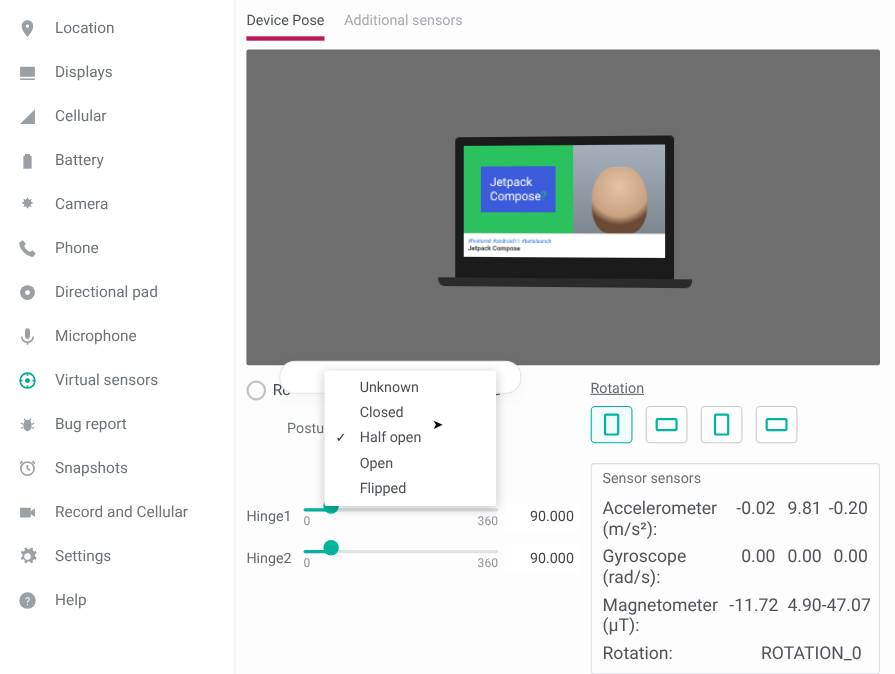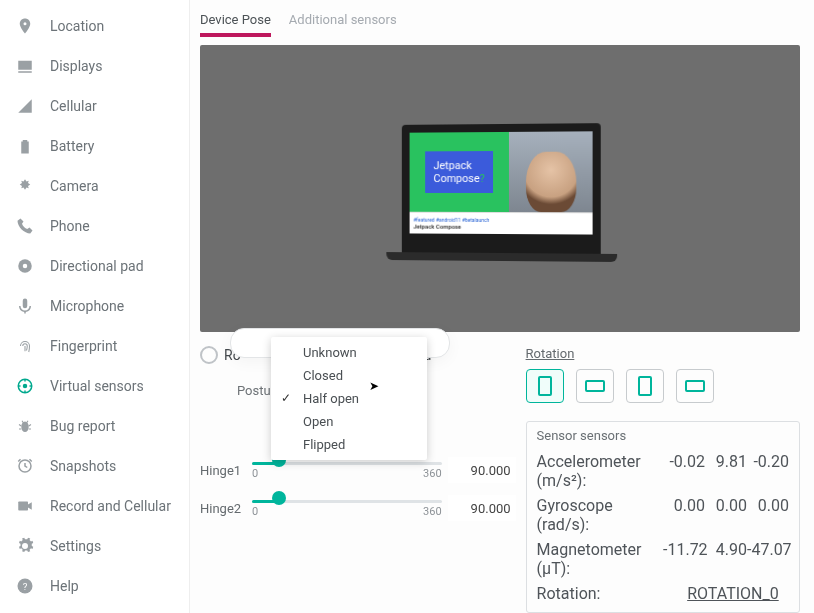--- a/index.html
+++ b/index.html
@@ -1,17 +1,17 @@
 <!DOCTYPE html>
 <html><head>
 <meta charset="utf-8">
 <style>
   * { box-sizing: border-box; margin: 0; padding: 0; font-family: -apple-system, BlinkMacSystemFont, "Segoe UI", Roboto, Arial, sans-serif; }
   body { width: 814px; height: 613px; background: #fdfdfd; display: flex; overflow: hidden; }
-  .sidebar { width: 190px; padding-top: 6px; border-right: 1px solid #eee; background: #fff; }
+  .sidebar { width: 214px; padding-top: 6px; border-right: 1px solid #eee; background: #fff; }
   .sidebar-item { display: flex; align-items: center; height: 40px; padding-left: 16px; gap: 16px; color: #6c7378; font-size: 14px; cursor: pointer; }
   .sidebar-item .icon { width: 18px; height: 18px; display: flex; align-items: center; justify-content: center; color: #9aa0a4; }
   .sidebar-item.selected .icon { color: #00a98e; }
   .main { flex: 1; padding: 0 14px 0 10px; display: flex; flex-direction: column; }
   .tabs { display: flex; gap: 18px; padding: 12px 0 8px 0; font-size: 13px; }
   .tab { color: #a5aab0; cursor: pointer; padding-bottom: 6px; }
   .tab.active { color: #4c5256; border-bottom: 4px solid #be185d; }
   .viewport { background: #6e6e6e; height: 330px; border-radius: 2px; position: relative; display: flex; align-items: center; justify-content: center; }
   .laptop { width: 200px; height: 130px; background: #1b1b1b; border-radius: 4px 4px 0 0; position: relative; transform: perspective(800px) rotateY(-6deg); }
   .laptop-screen { position: absolute; top: 8px; left: 8px; right: 8px; bottom: 20px; background: #fff; display: flex; flex-direction: column; }
@@ -121,28 +121,20 @@
       <span>Directional pad</span>
     </div>
     <div class="sidebar-item">
       <span class="icon">
         <svg viewBox="0 0 24 24" fill="currentColor">
           <path d="M12 2a3 3 0 013 3v7a3 3 0 01-6 0V5a3 3 0 013-3zM6 12a6 6 0 0012 0h2a8 8 0 01-7 7.9V22h-2v-2.1A8 8 0 014 12z"></path>
         </svg>
       </span>
       <span>Microphone</span>
     </div>
-    <div class="sidebar-item">
-      <span class="icon">
-        <svg viewBox="0 0 24 24" fill="none" stroke="currentColor" stroke-width="1.4">
-          <path d="M6 12a6 6 0 0112 0c0 4-1 8-1 8M9 12a3 3 0 016 0c0 3-1 6-1 6M12 12v7"></path>
-        </svg>
-      </span>
-      <span>Fingerprint</span>
-    </div>
     <div class="sidebar-item selected">
       <span class="icon">
         <svg viewBox="0 0 24 24" fill="currentColor">
           <circle cx="12" cy="12" r="9" fill="none" stroke="currentColor" stroke-width="2"></circle>
           <circle cx="12" cy="12" r="3"></circle>
           <path d="M12 3v3M12 18v3M3 12h3M18 12h3" stroke="currentColor" stroke-width="2"></path>
         </svg>
       </span>
       <span>Virtual sensors</span>
     </div>
@@ -311,19 +303,19 @@
               <div class="sval">0.00</div>
             </div>
             <div class="srow">
               <div class="slabel">Magnetometer (μT):</div>
               <div class="sval">-11.72</div>
               <div class="sval">4.90</div>
               <div class="sval">-47.07</div>
             </div>
             <div class="srow">
               <div class="slabel">Rotation:</div>
-              <div style="flex:1;text-align:left;padding-left:8px;text-decoration:underline;">ROTATION_0</div>
+              <div style="flex:1;text-align:left;padding-left:8px;">ROTATION_0</div>
             </div>
           </div>
       </div>
     </div>
   </div>
 </div>
 
 </body></html>

